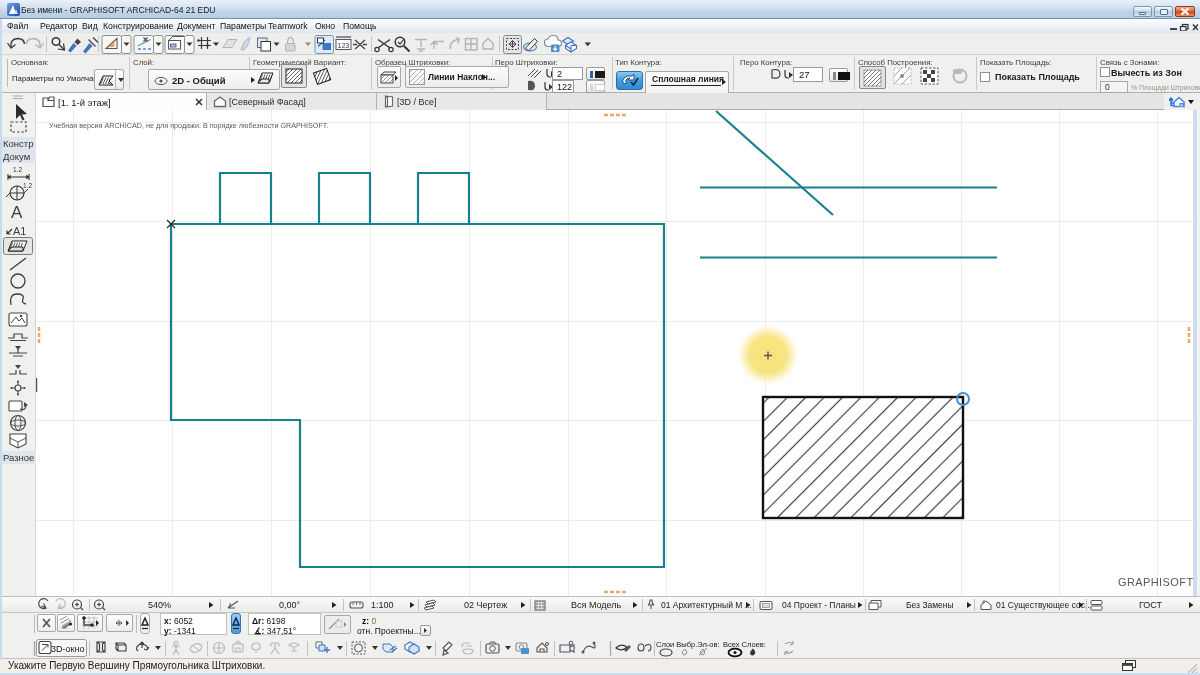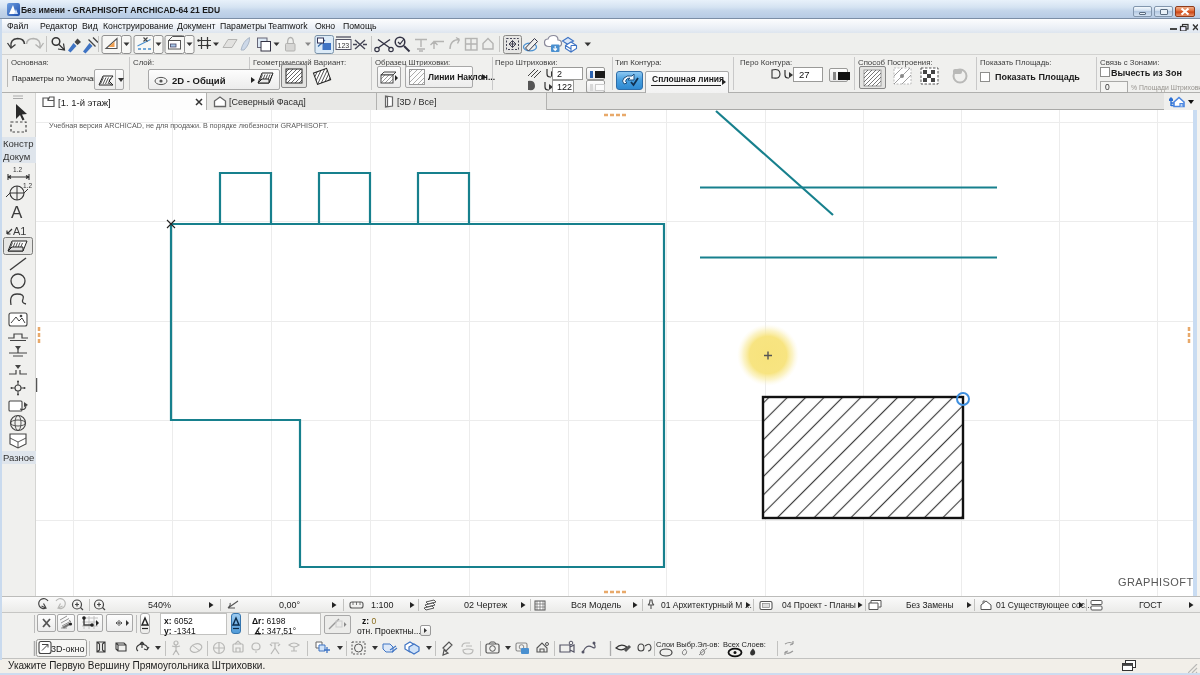--- a/index.html
+++ b/index.html
@@ -16,21 +16,21 @@
 </head>
 <body>
 
 <div class="abs" id="titlebar" style="left:0;top:0;width:1200px;height:19px;background:linear-gradient(#e8f1fa 0%,#d5e3f2 40%,#c3d5ea 60%,#b7cbe4 100%);border-bottom:1px solid #7b8ea6;">
   <div class="abs" style="left:7px;top:3px;width:13px;height:13px;background:linear-gradient(135deg,#6f9fe0,#1d4fae);border-radius:2px;">
     <svg width="13" height="13">
         <polygon points="2,11 6,2 9,11" fill="#fff"></polygon>
         <polygon points="7,11 9,6 11,11" fill="#cfe0f8"></polygon>
       </svg>
   </div>
-  <div class="abs" style="left:21px;top:4.5px;font-size:8.5px;color:#1a1a1a;font-weight:bold;">Без имени - GRAPHISOFT ARCHICAD-64 21 EDU</div>
+  <div class="abs" style="left:21px;top:4.5px;font-size:8.5px;color:#1a1a1a;">Без имени - GRAPHISOFT ARCHICAD-64 21 EDU</div>
   <div class="abs" style="left:1133px;top:6px;width:19px;height:11px;background:linear-gradient(#f4f9fd,#c8d9ec 50%,#b4c9e2 50%,#d3e2f2);border:1px solid #8296ad;border-radius:2px;">
       <div class="abs" style="left:5px;top:5px;width:7px;height:3px;background:#e9f1f8;border:1px solid #5a6c80;border-radius:1px;"></div>
     </div>
   <div class="abs" style="left:1154px;top:6px;width:19px;height:11px;background:linear-gradient(#f4f9fd,#c8d9ec 50%,#b4c9e2 50%,#d3e2f2);border:1px solid #8296ad;border-radius:2px;">
       <div class="abs" style="left:5px;top:2px;width:8px;height:6px;background:#e9f1f8;border:1px solid #5a6c80;border-radius:1px;"></div>
     </div>
   <div class="abs" style="left:1175px;top:6px;width:20px;height:11px;background:linear-gradient(#f0b08c,#e06a38 45%,#cc4413 55%,#e8936b);border:1px solid #8f3c1c;border-radius:2px;">
     <svg width="18" height="9">
         <path d="M5.5 1.5 L12.5 7.5 M12.5 1.5 L5.5 7.5" stroke="#fff" stroke-width="2.2"></path>
       </svg>
@@ -209,21 +209,21 @@
 
   <div class="lbl" style="left:375px;top:3px;">Образец Штриховки:</div>
   <div class="btn3d" style="left:377px;top:11px;width:24px;height:22px;">
     <svg width="17" height="14" style="position:absolute;left:2px;top:4px;">
         <path d="M1 4 L4 1 L16 1 L13 4 Z" fill="#f2f2f2" stroke="#333" stroke-width="0.9"></path>
         <rect x="1" y="4" width="12" height="8" fill="#fff" stroke="#333" stroke-width="0.9"></rect>
         <path d="M1 8 L5 4 M1 12 L9 4 M5 12 L13 4 M9 12 L13 8" stroke="#555" stroke-width="0.6"></path>
       </svg>
     <div class="arr" style="left:17px;top:8px;border-left-width:3px;"></div>
   </div>
-  <div class="btn3d" style="left:405px;top:11px;width:68px;height:22px;">
+  <div class="btn3d" style="left:405px;top:11px;width:104px;height:22px;">
     <svg width="16" height="16" style="position:absolute;left:3px;top:2px;">
         <rect x="0.5" y="0.5" width="15" height="15" fill="#fdfdfd" stroke="#999"></rect>
         <path d="M0 4 L4 0 M0 9 L9 0 M0 14 L14 0 M4 15 L15 4 M9 15 L15 9 M13 15 L15 13" stroke="#888" stroke-width="0.7"></path>
       </svg>
     <div class="abs" style="left:22px;top:5px;font-size:8.5px;font-weight:bold;color:#1a1a1a;white-space:nowrap;">Линии Наклон...</div>
     <div class="arr" style="left:76px;top:7px;"></div>
   </div>
 
   <div class="lbl" style="left:495px;top:3px;">Перо Штриховки:</div>
   <svg class="abs" style="left:526px;top:12px;" width="30" height="12">

